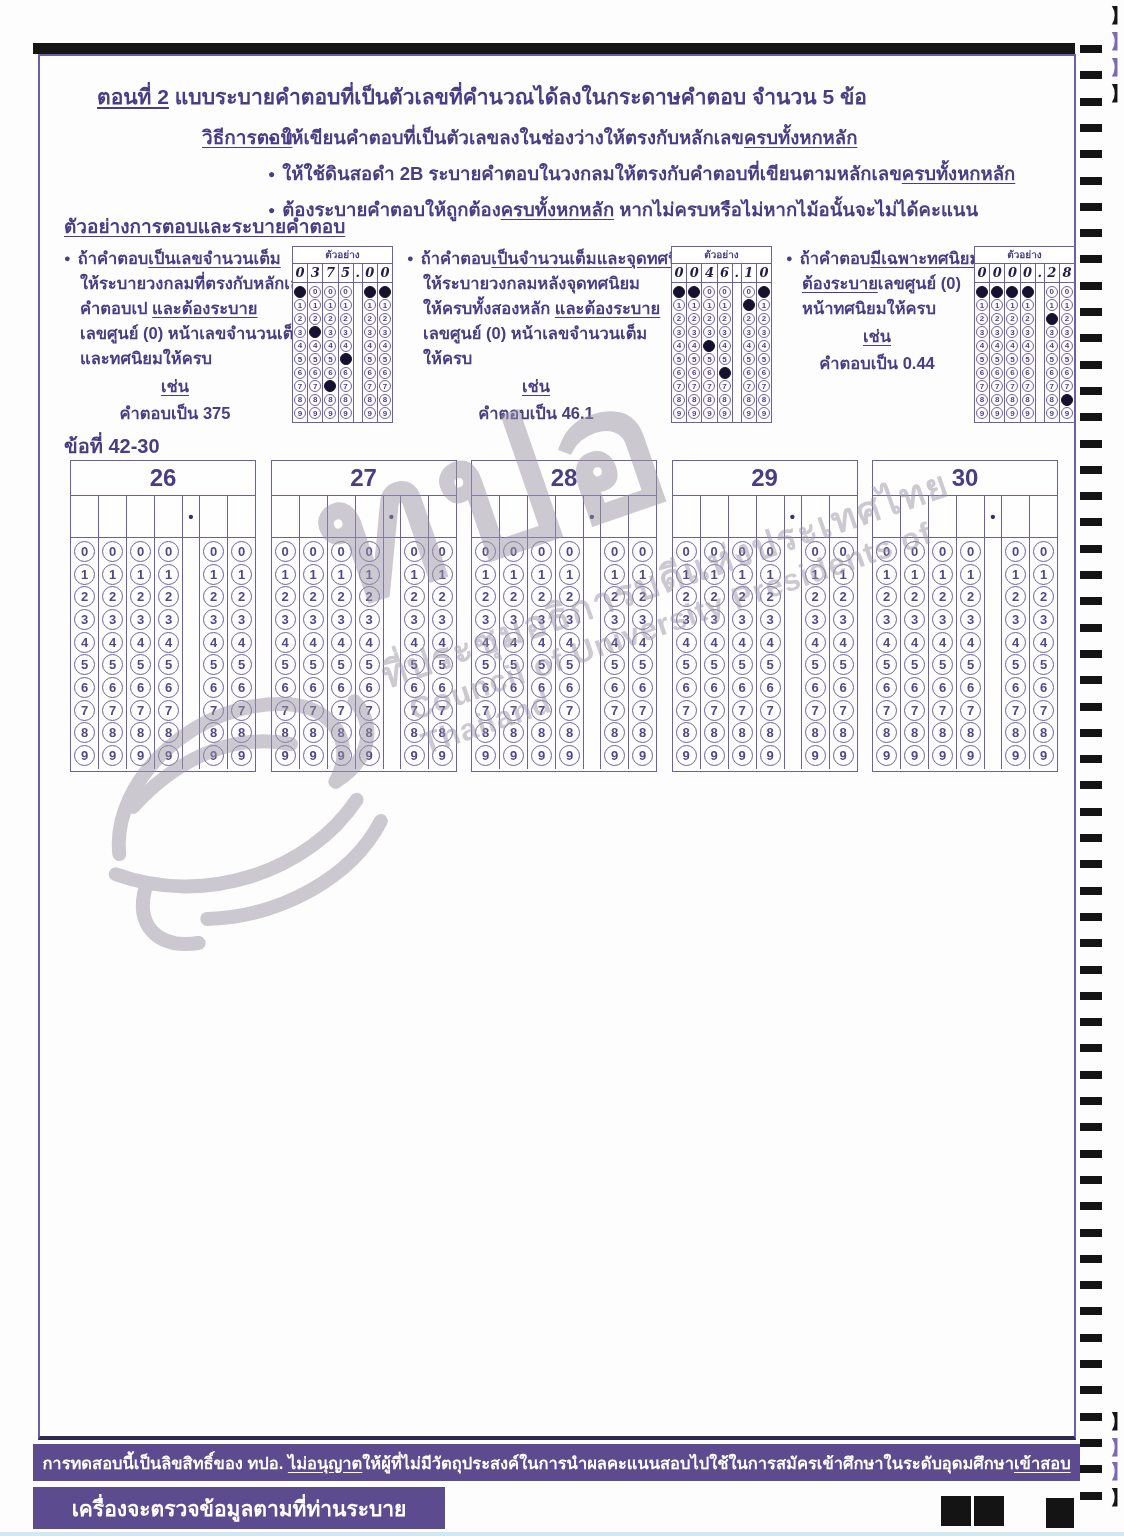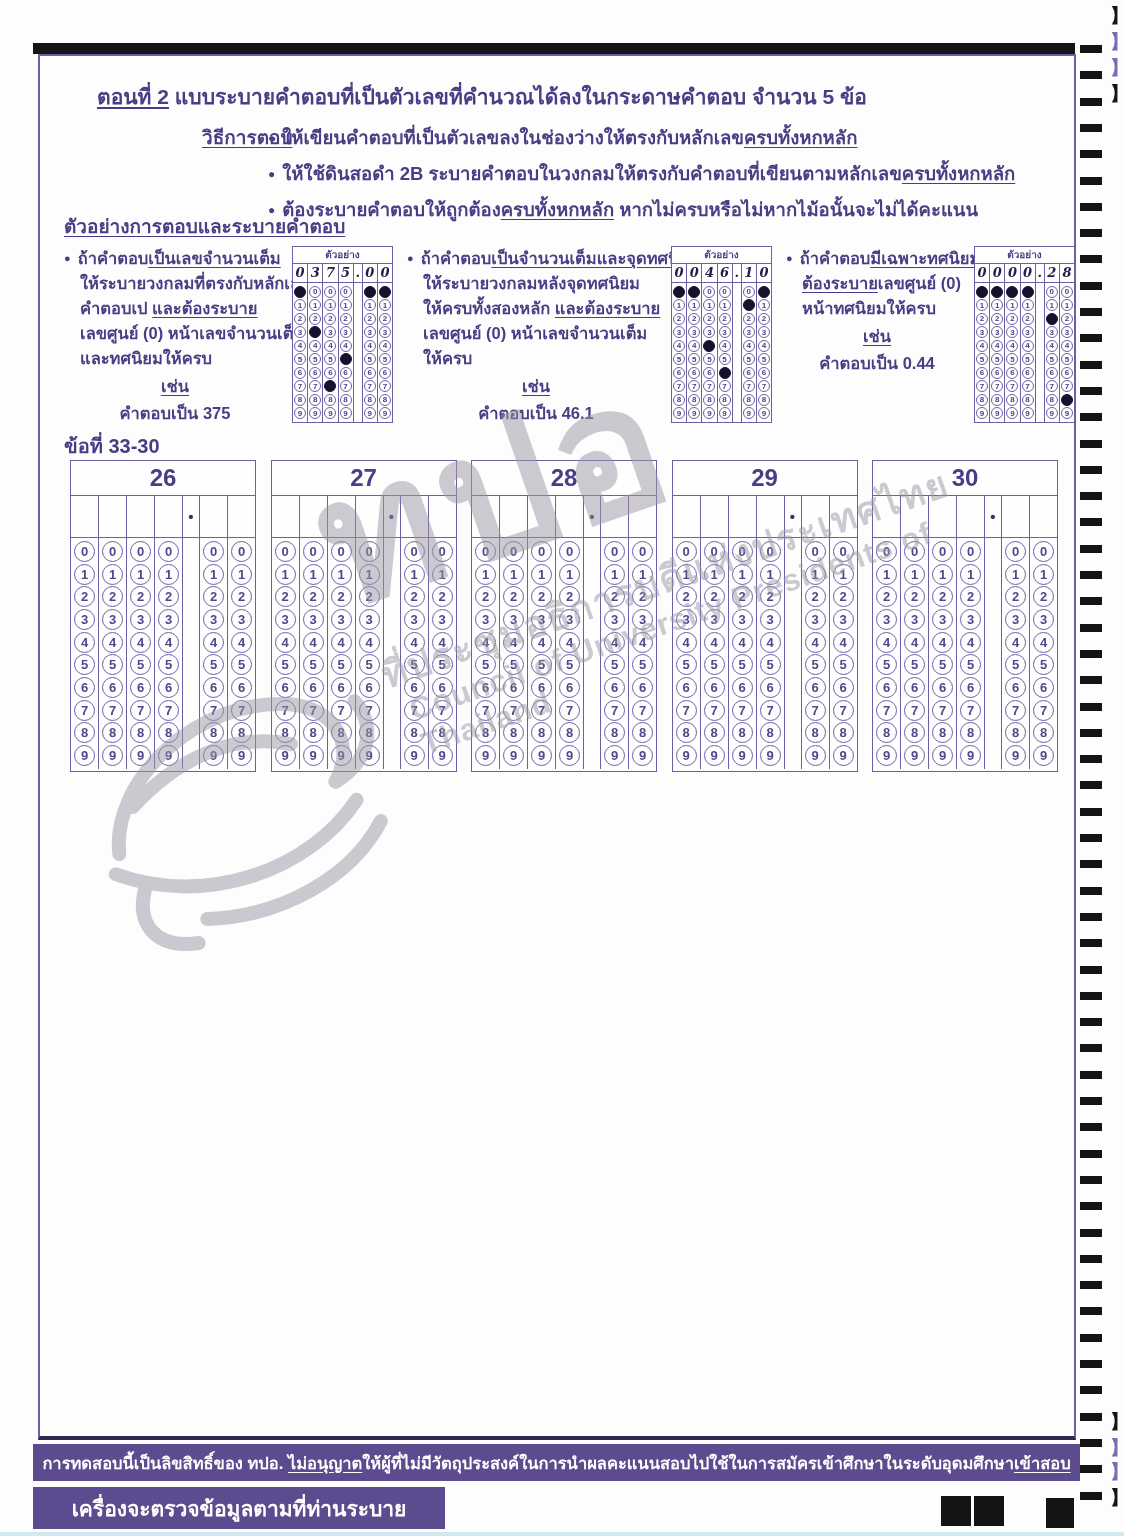--- a/index.html
+++ b/index.html
@@ -408,21 +408,21 @@
                 <span class="exb">6</span>
                 <span class="exb">7</span>
                 <span class="exb filled">8</span>
                 <span class="exb">9</span>
               </div>
             </div>
           </div>
         </div>
       </div>
 
-    <div class="ans-title">ข้อที่ 33-30</div>
+    <div class="ans-title">ข้อที่ 42-30</div>
     <div class="grids" id="grids">
         <div class="agrid" style="left: 30px;">
           <div class="ag-head">26</div>
           <div class="ag-write">
             <div class="ag-wcell"></div>
             <div class="ag-wcell"></div>
             <div class="ag-wcell"></div>
             <div class="ag-wcell"></div>
             <div class="ag-wcell dec">•</div>
             <div class="ag-wcell"></div>

